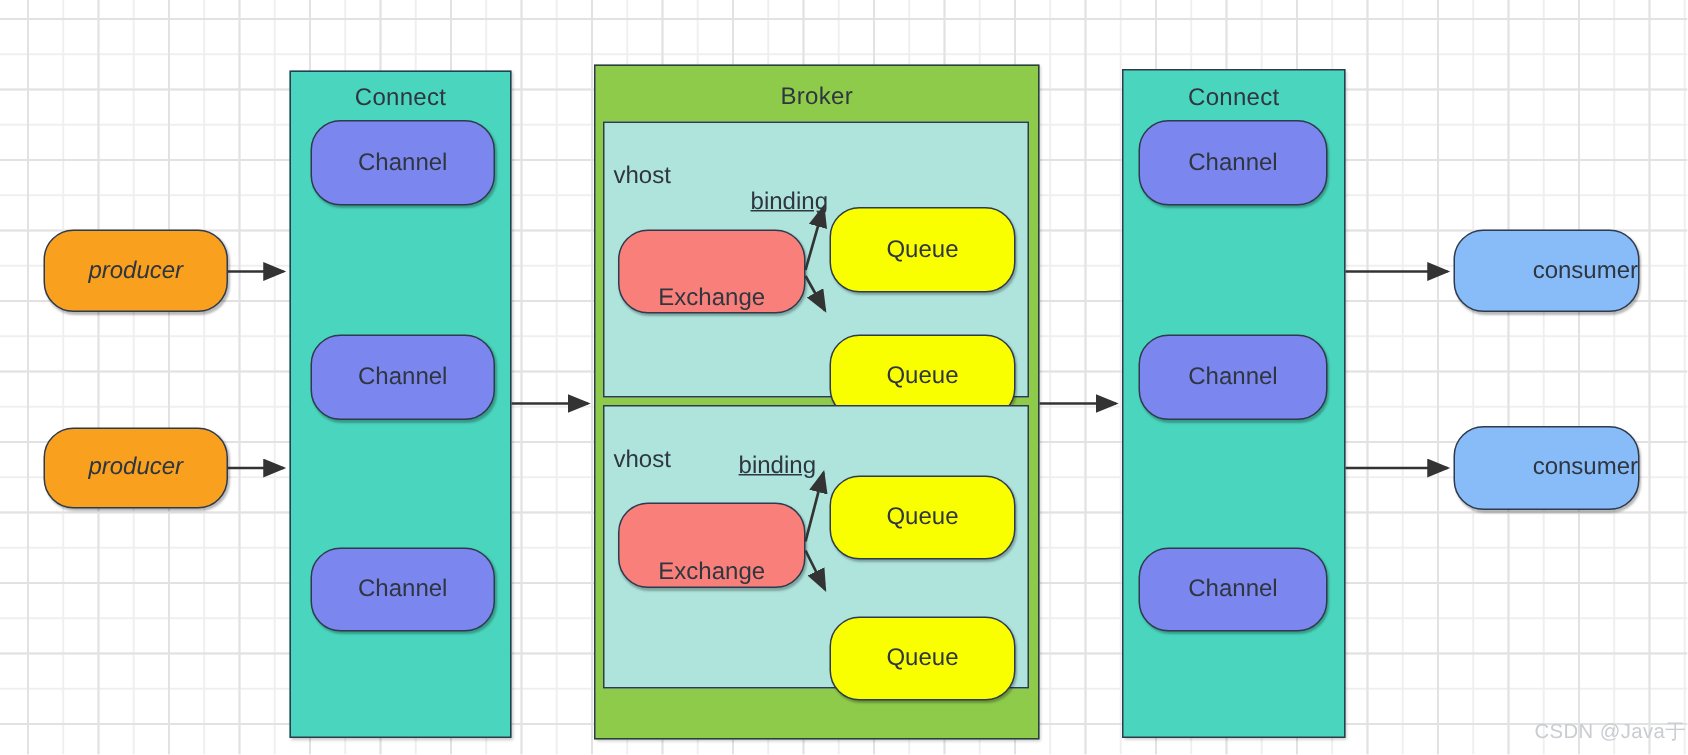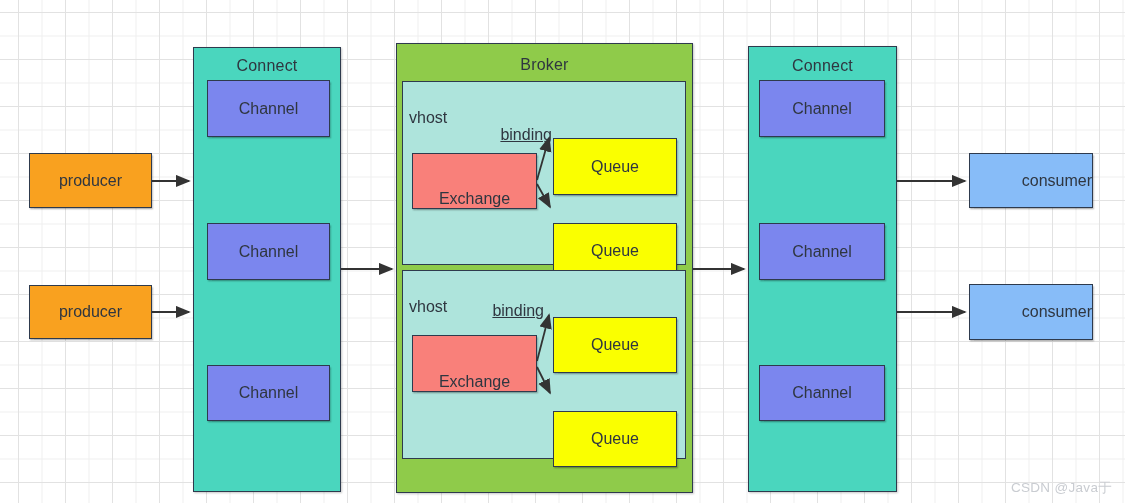--- a/index.html
+++ b/index.html
@@ -15,37 +15,37 @@
     background-size:47px 47px,47px 47px,23.5px 23.5px,23.5px 23.5px;
     background-position:18px 12px,18px 12px,18px 12px,18px 12px;
   }
   .container{
     position:absolute;border:1.5px solid var(--border,#2e3a4d);box-sizing:border-box;
     box-shadow:1px 1px 2px rgba(0,0,0,.22);
   }
   .ctitle{text-align:center;font-size:16px;letter-spacing:.2px;}
   .box{
     position:absolute;box-sizing:border-box;border:1.5px solid var(--border,#2e3a4d);
-    border-radius:0;display:flex;align-items:center;justify-content:center;
+    border-radius:20px;display:flex;align-items:center;justify-content:center;
     font-size:16px;box-shadow:1px 1.5px 1.5px rgba(0,0,0,.28);
   }
   .connect{background:var(--connect-fill,#4ad6be);}
   .broker{background:var(--broker-fill,#8fcb4a);}
   .vhost{background:var(--vhost-fill,#aee4dc);box-shadow:none;}
   .channel{background:var(--channel-fill,#7b86ee);}
-  .producer{background:var(--producer-fill,#f9a11f);}
+  .producer{background:var(--producer-fill,#f9a11f);font-style:italic;}
   .consumer{background:var(--consumer-fill,#87bcf8);justify-content:flex-end;}
   .exchange{background:var(--exchange-fill,#f9807a);align-items:flex-end;}
   .queue{background:var(--queue-fill,#faff00);margin-top:33px;}
   .floating-label{position:absolute;font-size:16px;}
   .vhost-label{position:absolute;left:6px;top:7px;font-size:16px;margin-top:20px;}
   .binding-label{width:111px;height:20px;text-align:right;text-decoration:underline;}
   #edges{position:absolute;left:0;top:0;pointer-events:none;}
   #watermark{
-    position:absolute;right:13px;bottom:6px;font-size:13.5px;
+    position:absolute;right:1px;bottom:6px;font-size:13.5px;
     color:var(--watermark-color,#c9ccd1);letter-spacing:.3px;
   }
 </style>
 </head>
 <body>
 
 <div id="canvas">
 
   <div class="container connect" style="left:193px;top:47px;width:148px;height:445px;">
     <div class="ctitle" style="padding-top:9px;">Connect</div>

